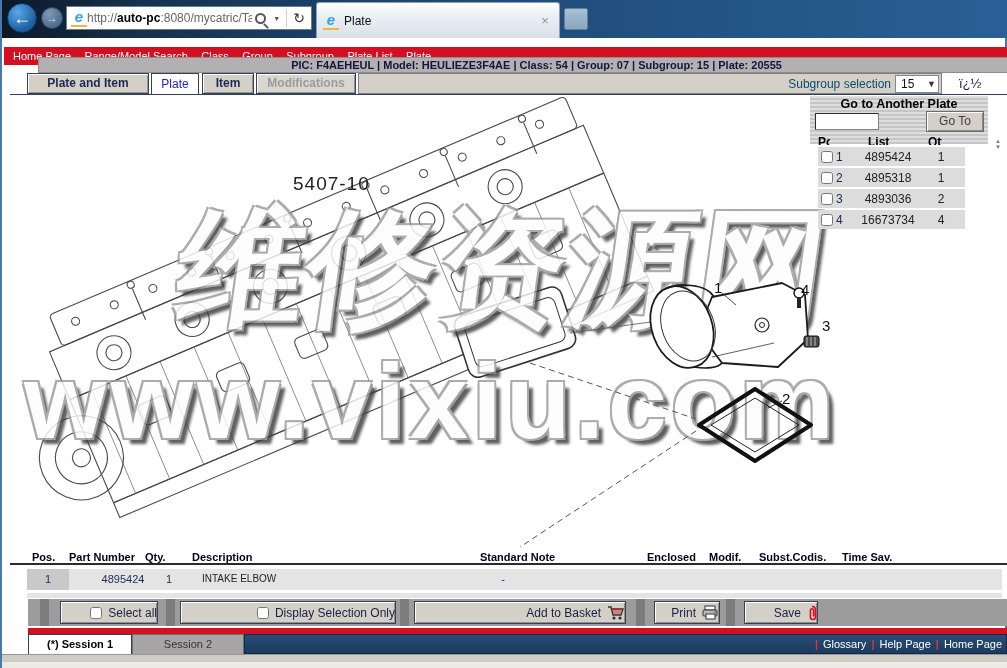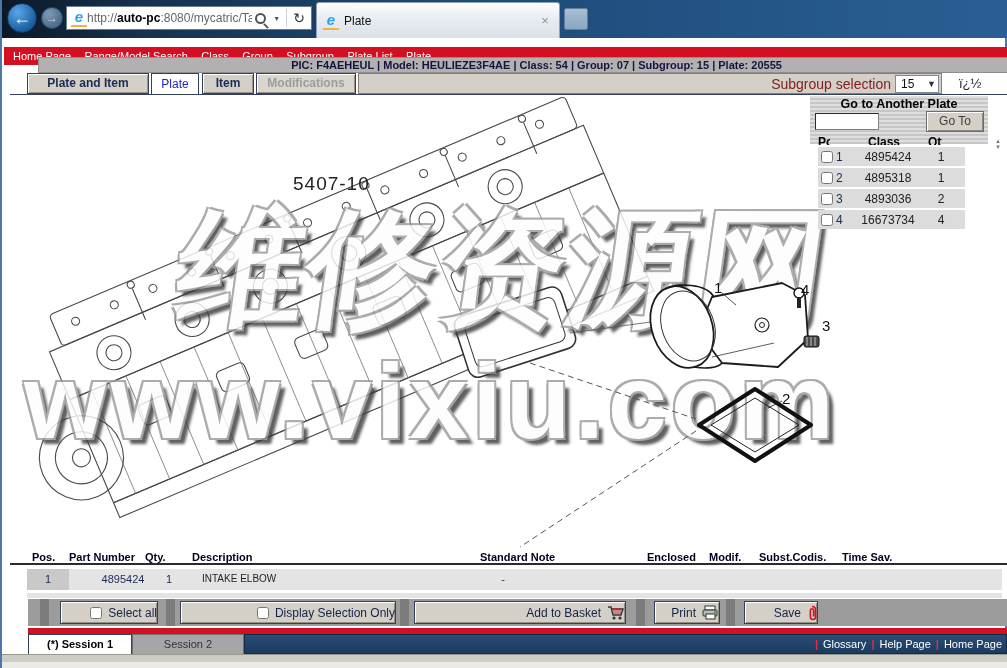--- a/index.html
+++ b/index.html
@@ -54,21 +54,21 @@
     color:#1b2a55; font-weight:bold; font-size:12px; text-align:center; line-height:19px; cursor:pointer; }
   #btn-plate-item { left:17px; width:122px; }
   #btn-item { left:192px; width:52px; }
   #btn-mods { left:246px; width:100px; color:#9c9c9c; font-weight:bold; background:#d9d6cf; }
   #tab-plate { position:absolute; left:141px; top:0; width:48px; height:23px; background:#fff;
     border:1px solid #33415c; border-bottom:none; color:#2222cc; font-size:12px;
     text-align:center; line-height:20px; cursor:pointer; }
   #tab-strip { position:absolute; left:348px; top:0; width:584px; height:21px;
     background:#d4d0c8; border:1px solid #808080;
     display:flex; align-items:center; justify-content:flex-end; }
-  #subgroup-label { font-size:14px; color:#7f1d1d; padding-right:4px; }
+  #subgroup-label { font-size:12px; color:#0c4a6e; padding-right:4px; }
   #subgroup-select { width:44px; height:18px; background:#fff; border:1px solid #7b8a99;
     display:flex; align-items:center; cursor:pointer; margin-right:2px; }
   #subgroup-select .val { flex:1; font-size:12px; color:#111; padding-left:5px; }
   #subgroup-select .arr { font-size:9px; color:#333; padding-right:2px; }
   #mojibake { position:absolute; left:600px; top:2px; font-size:13px; color:#223; }
   #tab-row-underline { position:absolute; left:8px; top:94px; width:997px; height:1px; background:#33415c; }
 
   
   #content { left:8px; top:95px; width:997px; height:454px; background:#fff; overflow:hidden; }
   #engine-svg, #parts-svg { position:absolute; left:0; top:0; }
@@ -296,21 +296,21 @@
     <div class="callout" style="left:772px; top:295px;">2</div>
   </div>
 
   <div id="goto-panel">
     <div id="goto-head"></div>
     <div id="goto-title">Go to Another Plate</div>
     <input id="goto-input" type="text" style="">
     <div id="goto-btn">Go To</div>
     <div id="goto-colhead">
       <span class="ph">Pos</span>
-      <span class="pt">Class</span>
+      <span class="pt">List</span>
       <span class="qy">Qty</span>
     </div>
     <div class="goto-row" style="top:51px;">
       <input type="checkbox" style="">
       <span class="num">1</span>
       <span class="part">4895424</span>
       <span class="qty">1</span>
     </div>
     <div class="goto-row" style="top:72px;">
       <input type="checkbox" style="">

